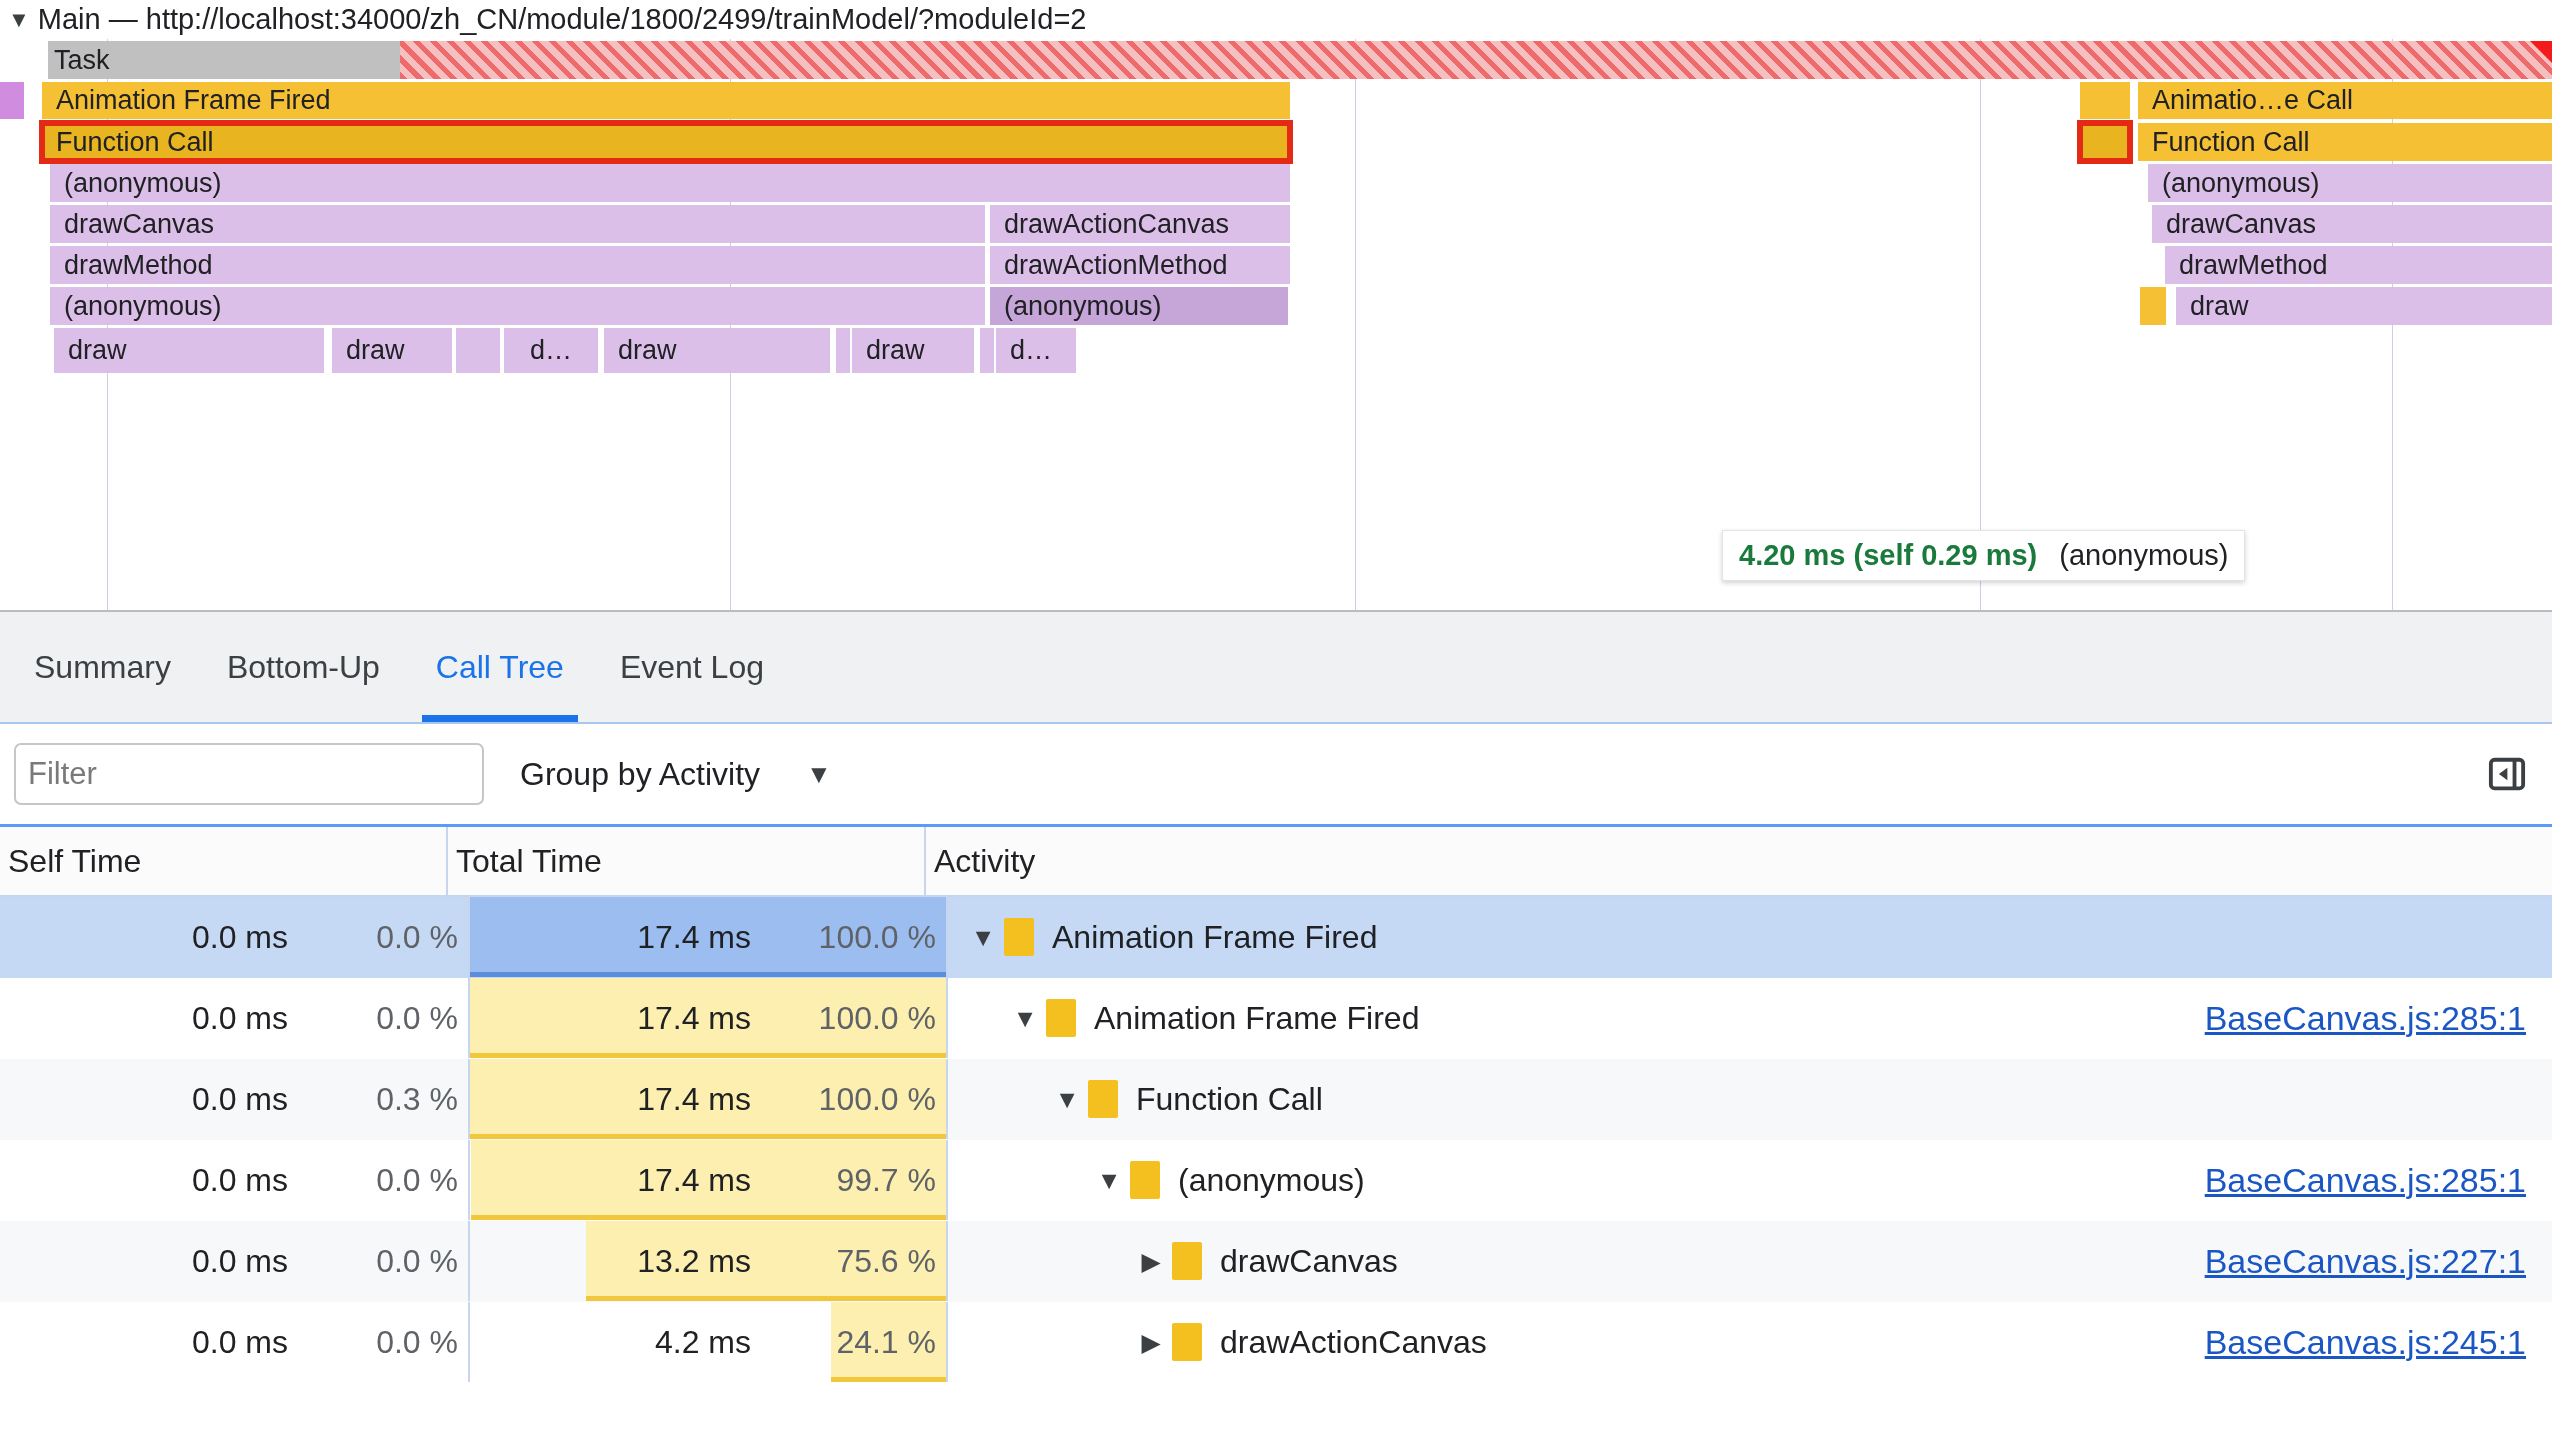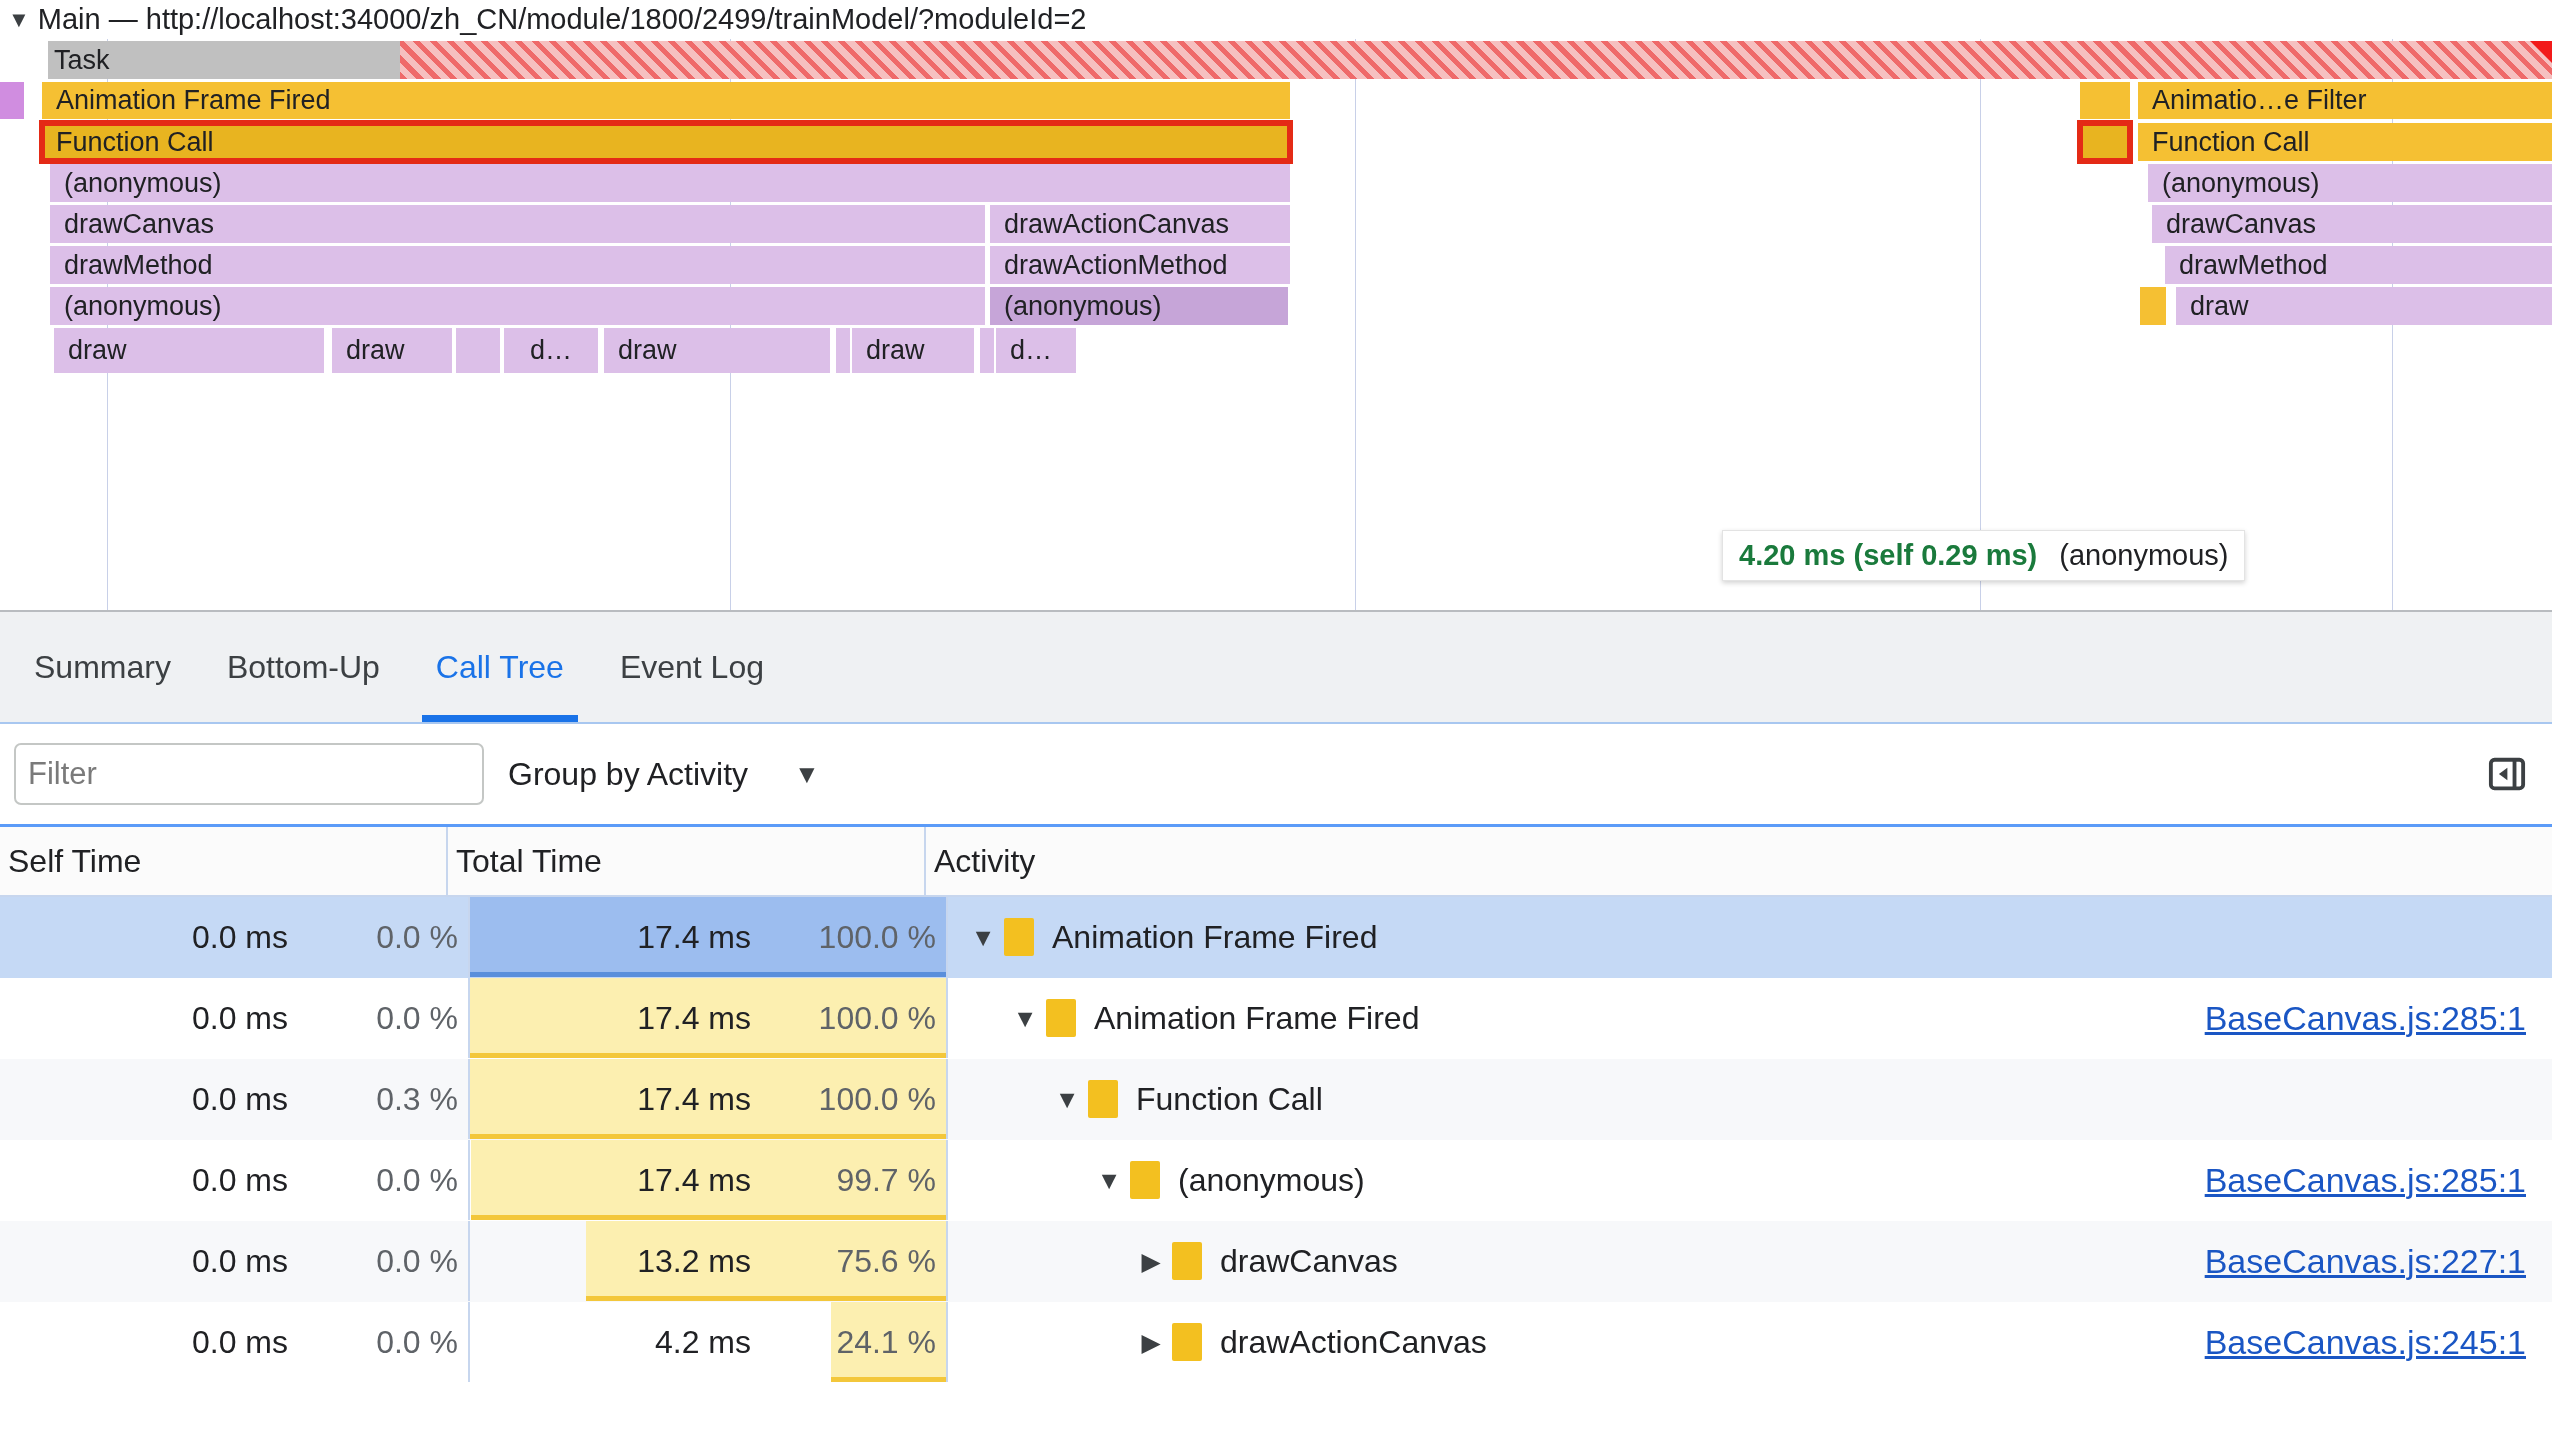--- a/index.html
+++ b/index.html
@@ -118,21 +118,21 @@
   #filter-input {
     width: 470px; height: 62px;
     border: 2px solid #c4c7c5; border-radius: 7px;
     font-size: 31px; color: #202124;
     padding: 0 12px; outline: none;
     font-family: "Liberation Sans", sans-serif;
     background: #ffffff;
   }
   #filter-input::placeholder { color: #7a7a7a; }
   #groupby {
-    margin-left: 24px;
+    margin-left: 36px;
     display: flex; align-items: center; gap: 46px;
     font-size: 32px; color: #202124;
     cursor: default;
   }
   #groupby .chev { font-size: 26px; color: #3c4043; }
   #sidebar-toggle {
     position: absolute; right: 22px; top: 50%;
     transform: translateY(-50%);
     width: 46px; height: 46px;
     display: flex; align-items: center; justify-content: center;
@@ -235,21 +235,21 @@
         <span>Task</span>
       </div>
       <div class="bar bar-task-long" style="left: 400px; width: 2152px; top: 41px; height: 38px;"></div>
       <div class="corner-flag" style="left: 2530px; top: 41px;"></div>
       <div class="bar bar-magenta" style="left: 0px; width: 24px; top: 82px; height: 37px;"></div>
       <div class="bar bar-yellow" style="left: 42px; width: 1248px; top: 82px; height: 37px;">
         <span>Animation Frame Fired</span>
       </div>
       <div class="bar bar-yellow" style="left: 2080px; width: 50px; top: 82px; height: 37px;"></div>
       <div class="bar bar-yellow" style="left: 2138px; width: 414px; top: 82px; height: 37px;">
-        <span>Animatio…e Filter</span>
+        <span>Animatio…e Call</span>
       </div>
       <div class="bar bar-yellow-d bar-sel" style="left: 42px; width: 1248px; top: 123px; height: 38px;">
         <span>Function Call</span>
       </div>
       <div class="bar bar-yellow-d bar-sel" style="left: 2080px; width: 50px; top: 123px; height: 38px;"></div>
       <div class="bar bar-yellow" style="left: 2138px; width: 414px; top: 123px; height: 38px;">
         <span>Function Call</span>
       </div>
       <div class="bar bar-purple" style="left: 50px; width: 1240px; top: 164px; height: 38px;">
         <span>(anonymous)</span>

